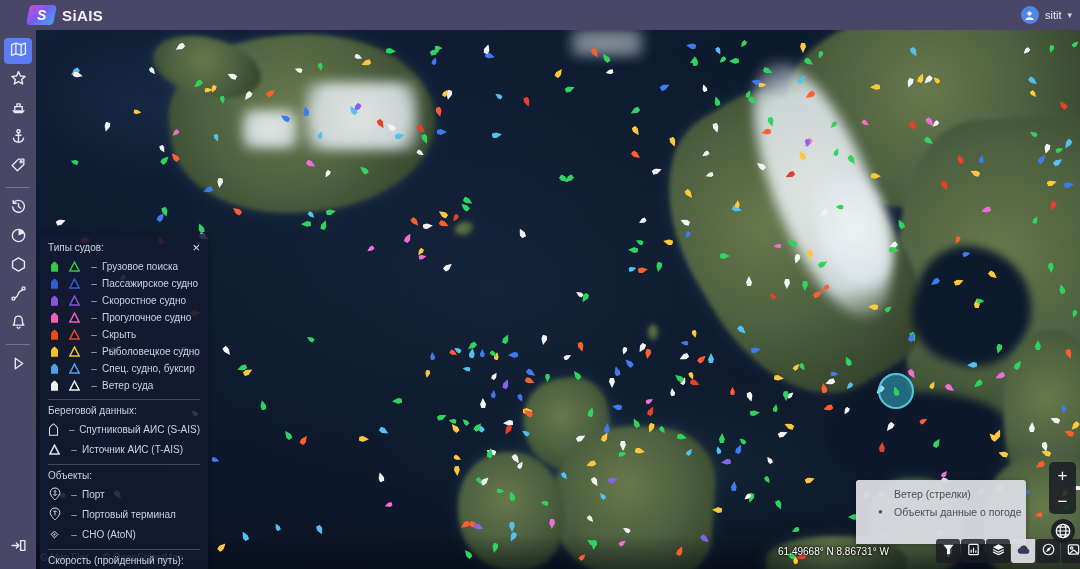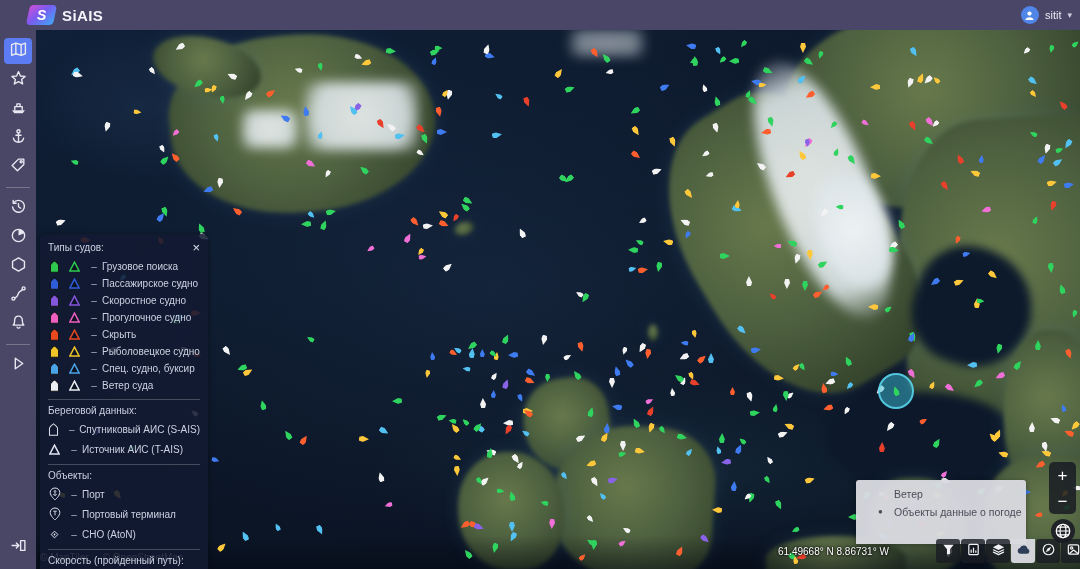--- a/index.html
+++ b/index.html
@@ -836,21 +836,21 @@
           <span class="dash">–</span>
           <span class="lbl">СНО (AtoN)</span>
         </div>
       </div>
     <div class="lg-sep"></div>
     <div class="lg-sub">Скорость (пройденный путь):</div>
 
   </div>
 
   <div class="wmenu" id="wmenu">
-      <div class="wm-item"><span>Ветер</span></div>
+      <div class="wm-item"><span>Ветер (стрелки)</span></div>
       <div class="wm-item"><span class="dot">●</span><span>Объекты данные о погоде</span></div>
     </div>
 
   <div class="btoolbar" id="btoolbar">
       <div class="tbtn">
         <span><svg viewBox="0 0 16 16">
             <path d="M2.5 3 H13.5 L9.6 7.8 V12.4 L6.4 13.4 V7.8 Z" fill="currentColor" stroke="none"></path>
           </svg></span>
       </div>
       <div class="tbtn">

